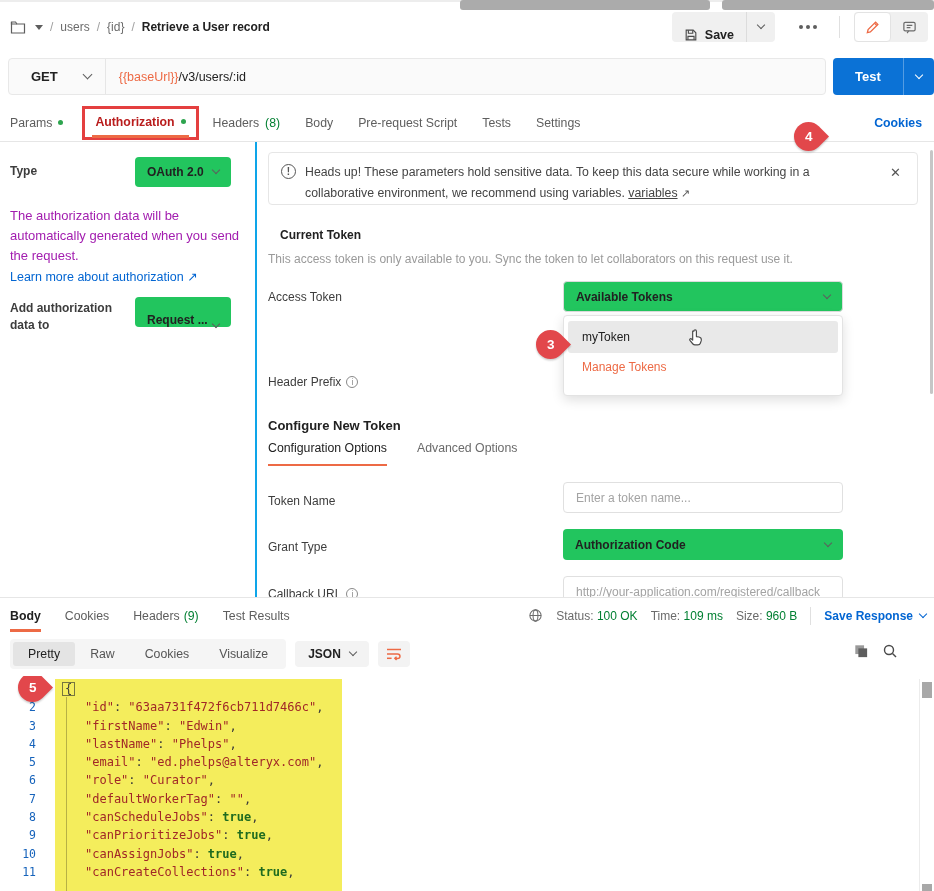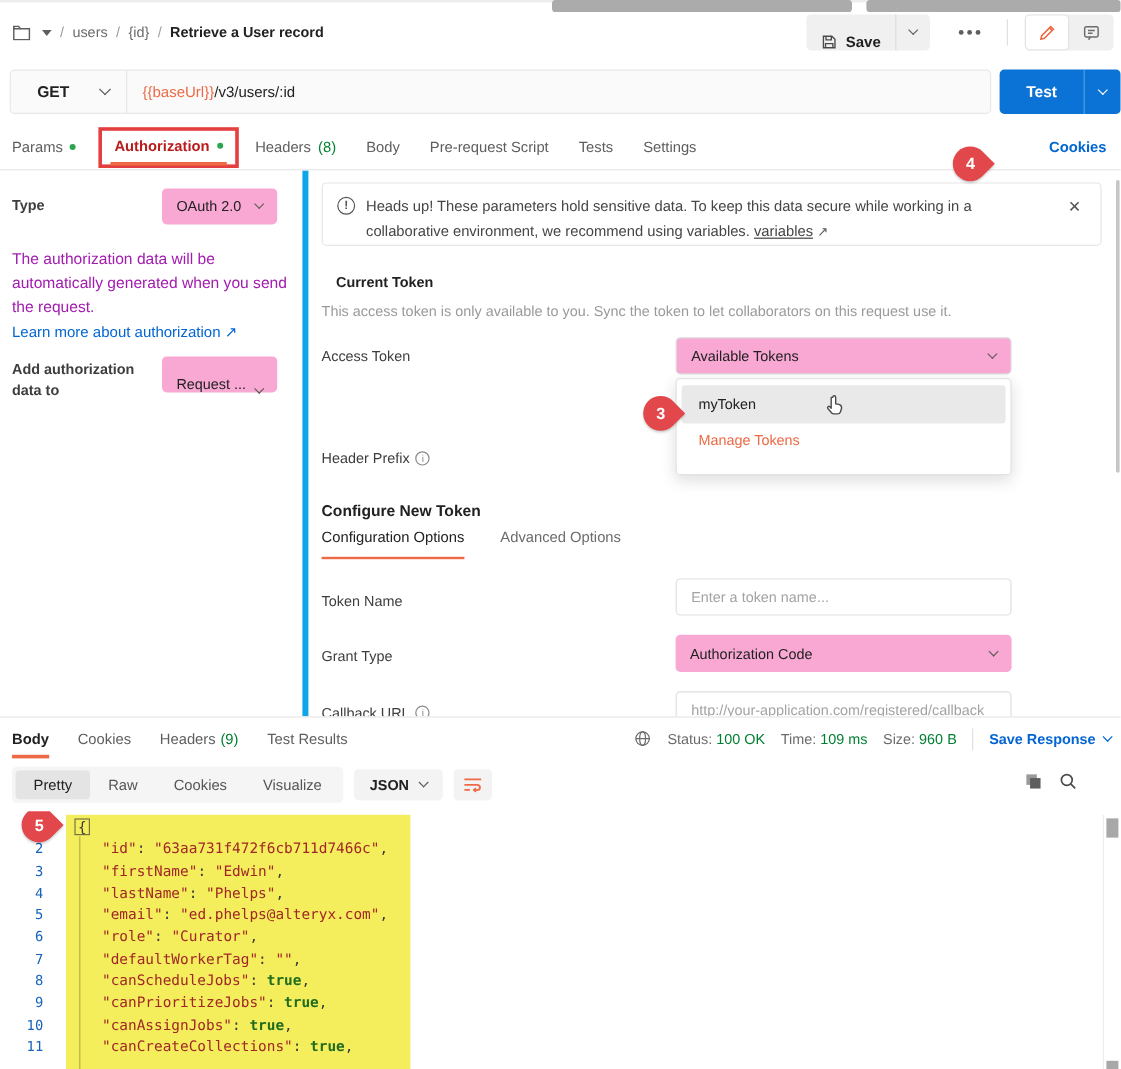--- a/index.html
+++ b/index.html
@@ -49,23 +49,23 @@
   .tabs-row{position:absolute;top:104px;left:0;right:0;height:38px;border-bottom:1px solid #E6E6E6;display:flex;align-items:center;padding-left:10px;font-size:12.3px;color:#5E5E5E;}
   .rtab{margin-right:25px;display:flex;align-items:center;gap:6px;cursor:pointer;}
   .dot{width:5px;height:5px;border-radius:50%;background:var(--dot);}
   .count{color:var(--green);}
   .auth-box{position:relative;border:3px solid var(--hibox);padding:6px 10px 8px 10px;margin:0 14px 0 -6px;display:flex;align-items:center;gap:6px;color:#b91c1c;font-weight:700;cursor:pointer;}
   .auth-box::after{content:"";position:absolute;left:7px;right:7px;bottom:-1px;height:3px;background:var(--accent);}
   .cookies-link{margin-left:auto;padding-right:12px;color:var(--link);font-weight:700;cursor:pointer;}
 
   
   .main{position:absolute;top:142px;left:0;right:0;height:455px;display:flex;overflow:hidden;}
-  .aside{position:relative;width:257px;border-right:5px solid #0ea5e9;flex:none;font-size:12.5px;}
+  .aside{position:relative;width:257px;border-right:2px solid #0ea5e9;flex:none;font-size:12.5px;}
   .aside .lbl{position:absolute;left:10px;top:22px;font-weight:700;color:#3D3D3D;font-size:12px;}
-  .sel{display:flex;align-items:center;justify-content:space-between;background:#f9a8d4;border-radius:4px;padding:0 12px;font-size:12px;font-weight:400;color:#212121;cursor:pointer;}
+  .sel{display:flex;align-items:center;justify-content:space-between;background:#22c55e;border-radius:4px;padding:0 12px;font-size:12px;font-weight:700;color:#212121;cursor:pointer;}
   .aside-sel1{position:absolute;left:135px;top:15px;width:96px;height:30px;}
   .aside-p{position:absolute;left:10px;top:64px;width:237px;color:#a21caf;font-size:13px;line-height:20px;}
   .aside-link{position:absolute;left:10px;top:127px;color:var(--link);font-size:12.5px;cursor:pointer;}
   .aside-lbl2{position:absolute;left:10px;top:158px;width:110px;font-weight:700;color:#3D3D3D;font-size:12px;line-height:17px;}
   .aside-sel2{position:absolute;left:135px;top:155px;width:96px;height:30px;align-items:flex-end;}
 
   .panel{position:relative;flex:1;overflow:hidden;font-size:12px;}
   .banner{position:absolute;left:11px;top:10px;width:650px;height:53px;border:1px solid #E6E6E6;border-radius:4px;display:flex;padding:9px 30px 0 12px;gap:9px;}
   .bang{flex:none;width:15px;height:15px;border:1.2px solid #555;border-radius:50%;font-size:10px;font-weight:700;color:#555;display:flex;align-items:center;justify-content:center;margin-top:2px;}
   .banner-text{color:#454545;font-size:12.3px;line-height:21px;}

